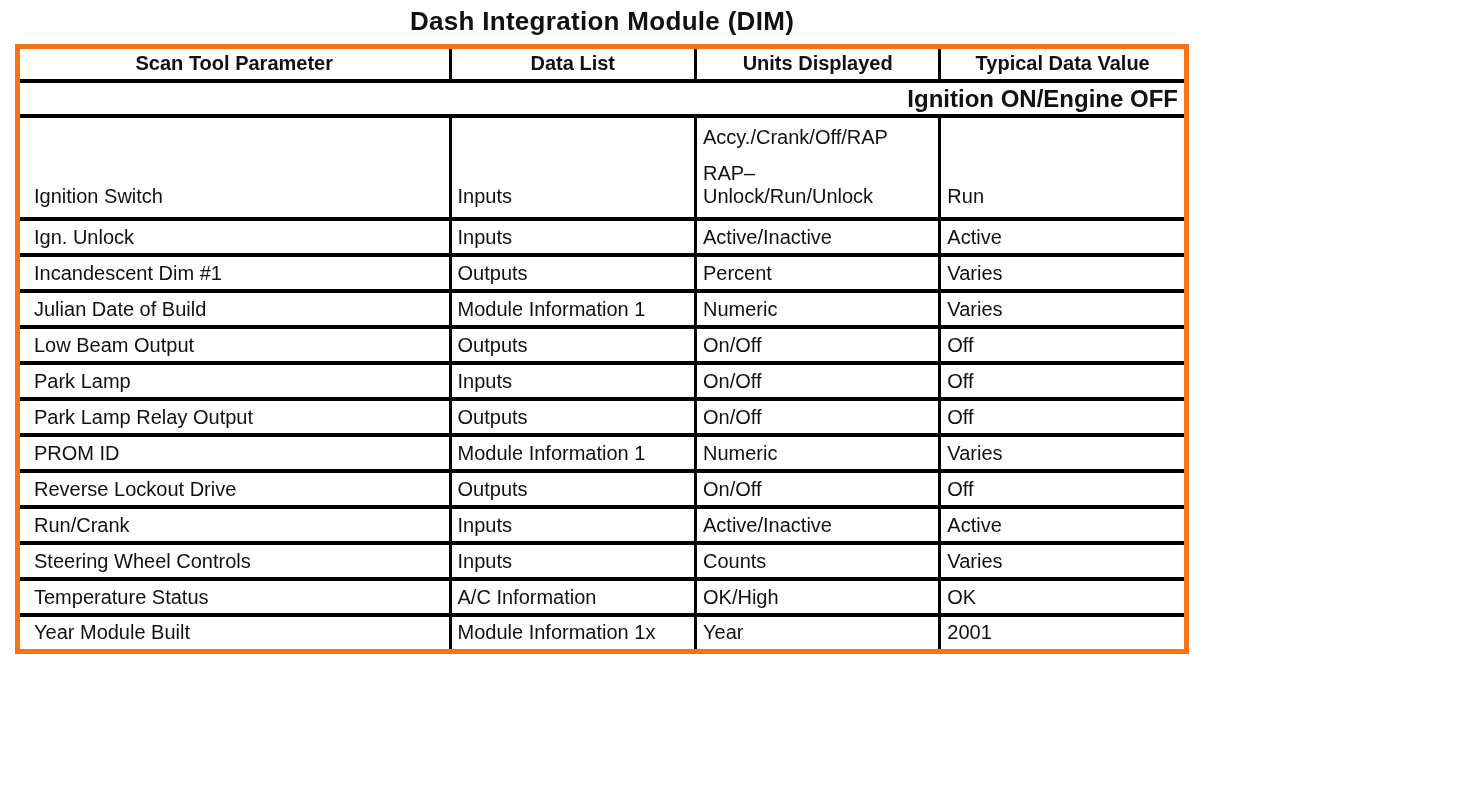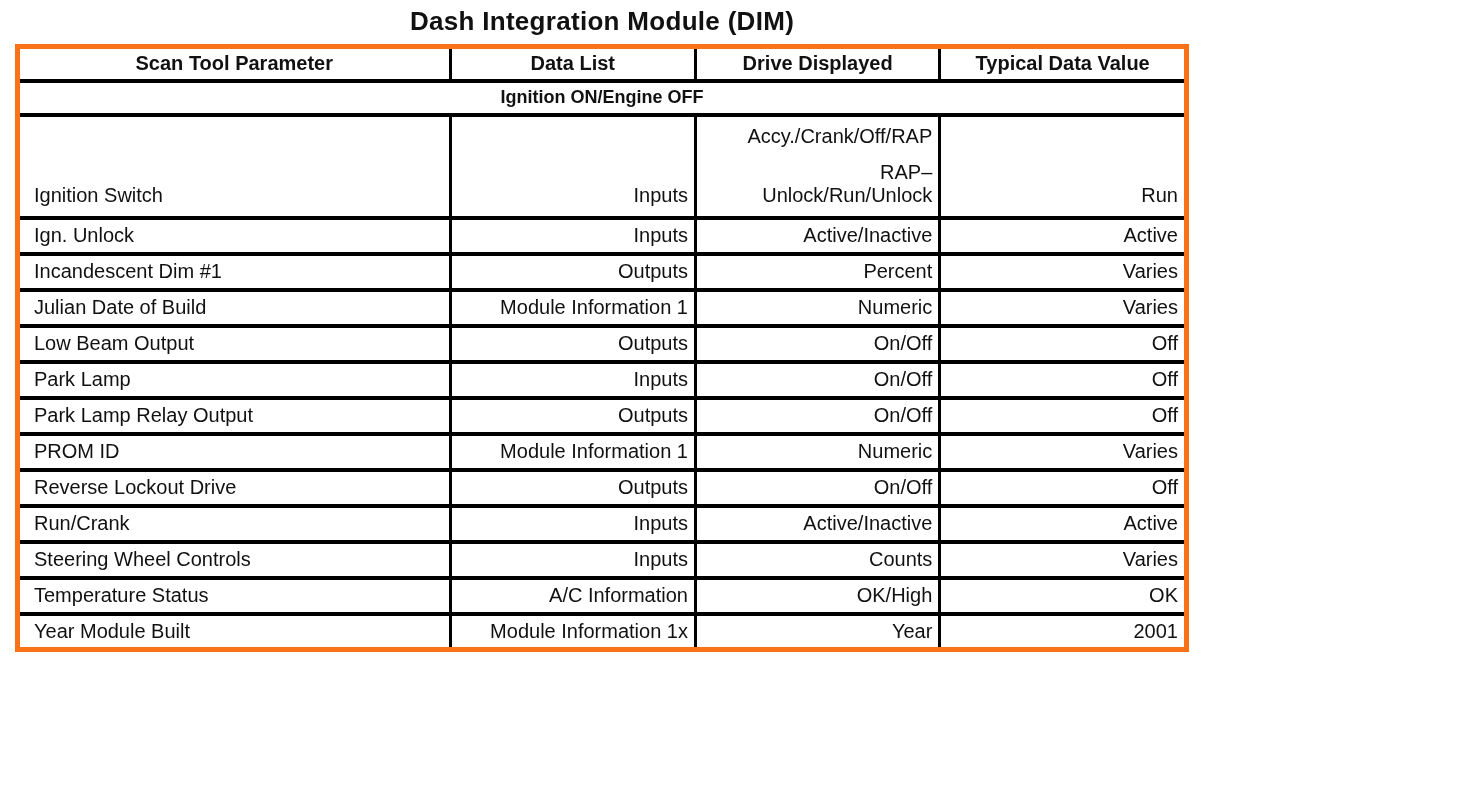--- a/index.html
+++ b/index.html
@@ -45,27 +45,27 @@
     overflow: hidden;
     white-space: nowrap;
   }
   .dim-table thead th {
     font-weight: bold;
     height: 34px;
     text-align: center;
   }
   .dim-table th.section {
     height: 34px;
-    font-size: 18px;
-    text-align: center;
+    font-size: 24px;
+    text-align: right;
     margin-top: 11px;
   }
   .dim-table td {
     height: 36px;
-    text-align: right;
+    text-align: left;
     vertical-align: middle;
   }
   .dim-table td.cell-param {
     text-align: left;
     padding-left: 14px;
   }
   
   #data-rows tr:first-child td {
     height: 103px;
     vertical-align: bottom;
@@ -86,21 +86,21 @@
     <colgroup>
       <col class="col-param">
       <col class="col-list">
       <col class="col-units">
       <col class="col-value">
     </colgroup>
     <thead>
       <tr>
         <th>Scan Tool Parameter</th>
         <th>Data List</th>
-        <th>Drive Displayed</th>
+        <th>Units Displayed</th>
         <th>Typical Data Value</th>
       </tr>
       <tr>
         <th class="section" colspan="4">Ignition ON/Engine OFF</th>
       </tr>
     </thead>
     <tbody id="data-rows">
         <tr>
     <td class="cell-param">Ignition Switch</td>
     <td class="cell-center">Inputs</td>

